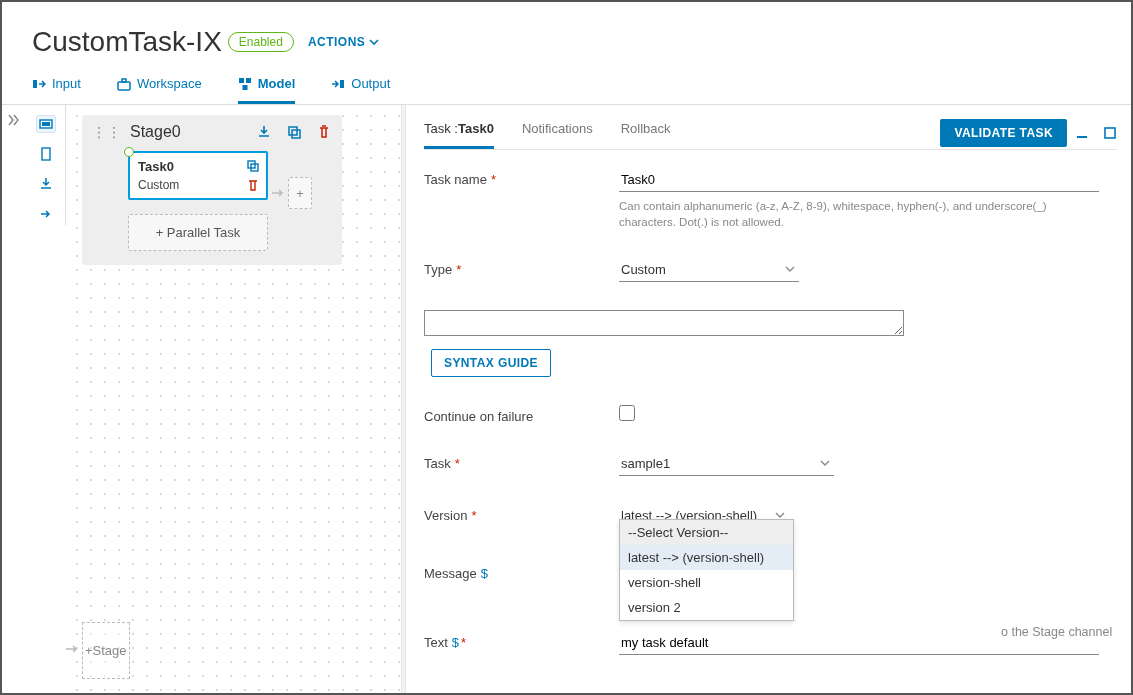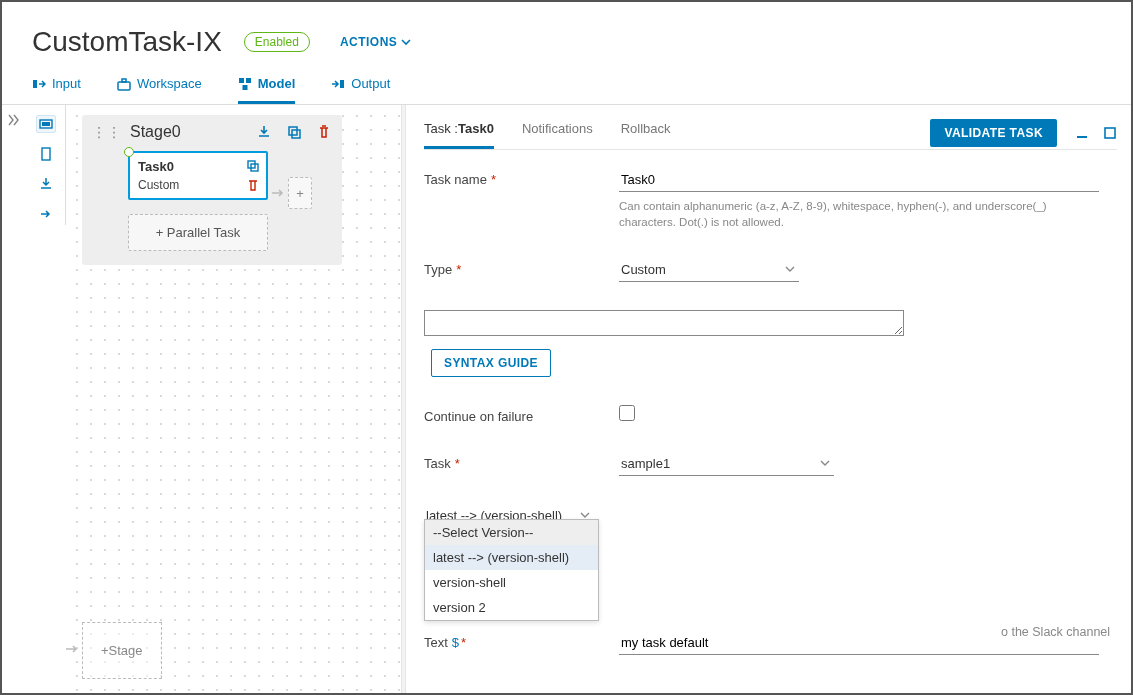--- a/index.html
+++ b/index.html
@@ -1,20 +1,20 @@
 <!DOCTYPE html>
 <html><head>
 <meta charset="utf-8">
 <style>
 * { box-sizing: border-box; margin: 0; padding: 0; font-family: "Segoe UI", Arial, sans-serif; }
 body { background: #fff; color: #333; font-size: 13px; width: 1133px; height: 695px; overflow: hidden; border: 2px solid #555; }
 .page { display: flex; flex-direction: column; height: 100%; }
 
 
-.header { padding: 24px 30px 10px 30px; display: flex; align-items: center; gap: 22px; }
+.header { padding: 24px 30px 10px 30px; display: flex; align-items: center; gap: 6px; }
 .page-title { font-size: 28px; font-weight: 300; color: #333; }
 .badge-enabled { border: 1px solid #5eb715; color: #5eb715; padding: 2px 10px; border-radius: 10px; font-size: 12px; }
 .actions-link { color: #0079b8; font-size: 12px; font-weight: 600; letter-spacing: .5px; display: flex; align-items: center; gap: 4px; margin-left: 8px; cursor: pointer; }
 
 
 .primary-tabs { padding: 0 30px; display: flex; gap: 36px; border-bottom: 1px solid #ddd; }
 .primary-tab { display: flex; align-items: center; gap: 6px; padding: 8px 0 10px 0; color: #0079b8; cursor: pointer; border-bottom: 3px solid transparent; }
 .primary-tab.active { border-bottom-color: #0079b8; font-weight: 600; text-align: center; }
 .ptab-icon { width: 14px; height: 14px; display: inline-block; }
 
@@ -35,32 +35,32 @@
 .icon-btn { width: 16px; height: 16px; cursor: pointer; }
 .task-card { border: 2px solid #009cde; border-radius: 2px; background: #fff; padding: 6px 8px 6px 8px; margin-left: 36px; position: relative; width: 140px;}
 .task-card .dot { width: 10px; height:10px; border:1.5px solid #5eb715; border-radius:50%; position:absolute; left:-6px; top:-6px; background:#fff;}
 .task-card .tname { font-weight: 700; font-size: 13px; }
 .task-card .ttype { font-size: 12px; color:#444; margin-top:4px;}
 .task-card .copy { position:absolute; right:6px; top:6px; color:#0079b8;}
 .task-card .del { position:absolute; right:6px; bottom:6px; color:#c92100;}
 .arrow-right { position:absolute; right:-20px; top:32px; color:#bbb;}
 .plus-box { position:absolute; right:-46px; top:24px; width:24px; height:32px; border:1px dashed #bbb; border-radius:2px; display:flex; align-items:center; justify-content:center; color:#888; background:rgba(255,255,255,.6);}
 .parallel { border:1px dashed #bbb; border-radius:2px; padding:10px; margin: 14px 0 0 36px; width:140px; color:#555; background:rgba(255,255,255,.5); text-align:center;}
-.add-stage { position:absolute; bottom:14px; left:16px; border:1px dashed #bbb; padding: 20px 18px; color:#888; background:rgba(255,255,255,.5);}
+.add-stage { position:absolute; bottom:14px; left:16px; border:1px dashed #bbb; padding: 20px 2px; color:#888; background:rgba(255,255,255,.5);}
 .add-stage-arrow { position:absolute; bottom:36px; left:-2px; color:#bbb;}
 .vsep { width:5px; background: #f3f3f3; border-left:1px solid #e5e5e5; border-right:1px solid #e5e5e5;}
 
 
 .panel { flex: 1; padding: 12px 14px 10px 18px; overflow: hidden; position: relative;}
 .panel-top { display:flex; align-items:center; }
 .sub-tabs { display:flex; gap: 28px; }
 .sub-tab { padding: 4px 0 10px 0; color:#777; cursor:pointer; border-bottom: 3px solid transparent;}
 .sub-tab.active { color:#333; border-bottom-color:#0079b8;}
 .sub-tab.active .bold { font-weight:700;}
-.validate { margin-left:auto; display:flex; align-items:center; gap: 18px;}
+.validate { margin-left:auto; display:flex; align-items:center; gap: 8px;}
 .btn-primary { background:#0079b8; color:#fff; border:none; padding:7px 14px; font-size:12px; font-weight:600; letter-spacing:.4px; border-radius:2px; cursor:pointer;}
 .win-icons { display:flex; gap:14px; color:#0079b8;}
 .panel hr { border:none; border-top:1px solid #e4e4e4; margin: 0 0 18px 0;}
 
 .form { display:flex; flex-direction:column; gap: 28px; }
 .row { display:flex; align-items:flex-start; }
 .lbl { width: 195px; padding-top: 4px; color:#444;}
 .req { color:#c92100; margin-left:4px; }
 .doll { color:#0079b8; margin-left:4px;}
 .fld { flex:1; max-width: 480px;}
@@ -304,20 +304,21 @@
               <span class="caret">
                   <svg width="10" height="10">
                     <path d="M1 3 L5 7 L9 3" fill="none" stroke="#888" stroke-width="1.4"></path>
                   </svg>
                 </span>
             </span>
           </div>
         </div>
 
         <div class="row" style="position:relative;">
+          <div class="lbl"><span>Version</span><span class="req">*</span></div>
           <div class="fld" style="position:relative;">
             <span class="select-wrap">
               <span class="select-like" style="min-width:170px">latest --&gt; (version-shell)</span>
               <span class="caret">
                   <svg width="10" height="10">
                     <path d="M1 3 L5 7 L9 3" fill="none" stroke="#888" stroke-width="1.4"></path>
                   </svg>
                 </span>
             </span>
             <div class="dd-menu" style="left:0; top:15px;">
@@ -333,16 +334,16 @@
           <div class="lbl"><span>Message</span><span class="doll">$</span></div>
           <div class="fld"></div>
         </div>
 
         <div class="row" style="margin-top:22px;">
           <div class="lbl"><span>Text</span><span class="doll">$</span><span class="req" style="margin-left:2px">*</span></div>
           <div class="fld"><input class="underline-input" value="my task default" style=""></div>
         </div>
       </div>
 
-      <div class="side-note" style="left:595px; top:520px;">o the Slack channel</div>
+      <div class="side-note" style="left:595px; top:520px;">o the Stage channel</div>
     </div>
   </div>
 </div>
 
 </body></html>

